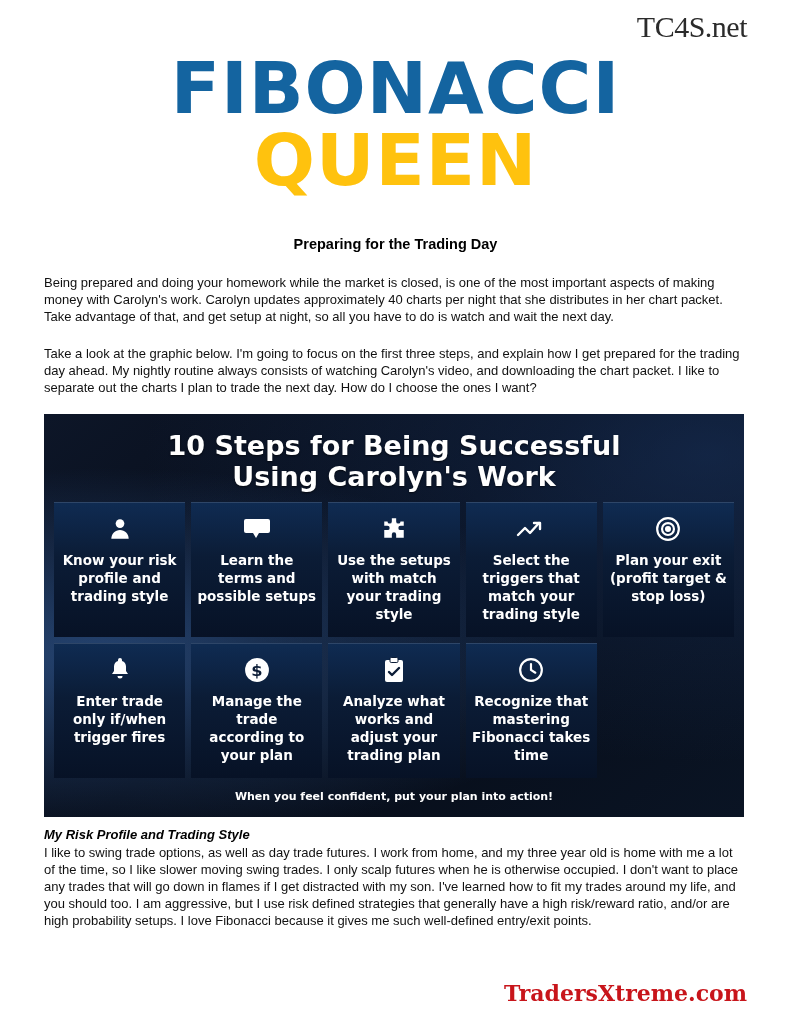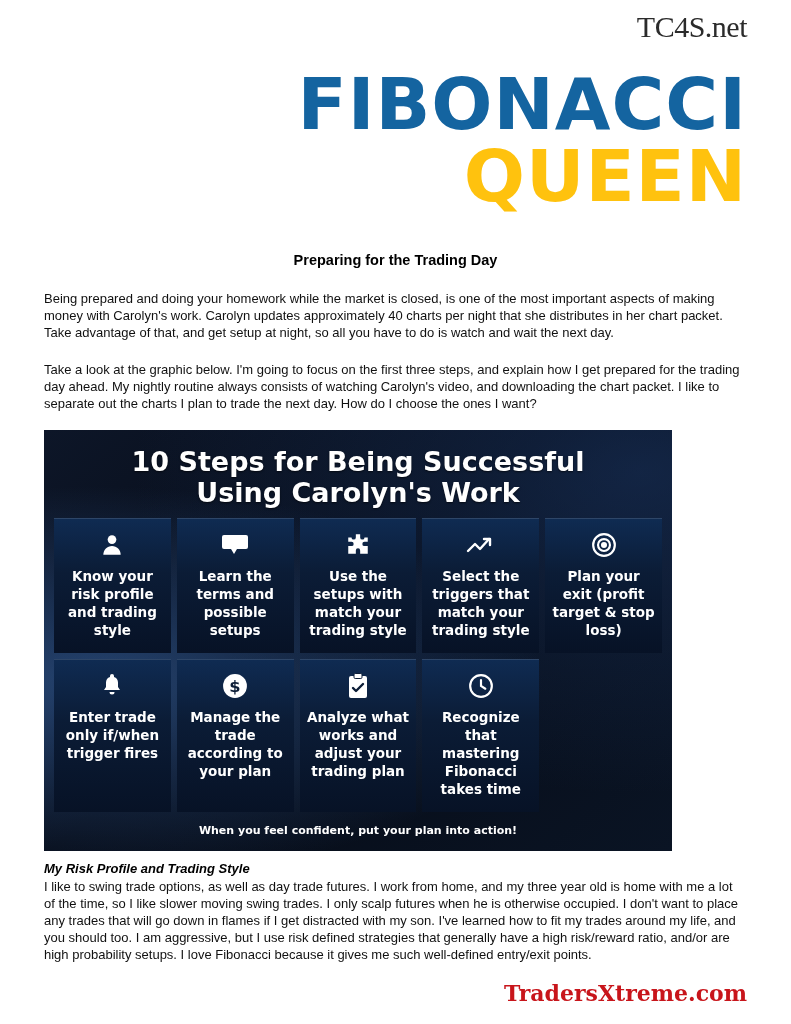--- a/index.html
+++ b/index.html
@@ -25,22 +25,22 @@
   .site-tag {
     text-align: right;
     font-family: "Liberation Serif", serif;
     font-weight: normal;
     font-size: 30px;
     color: #2b2b2b;
     padding-top: 10px;
     letter-spacing: -0.5px;
   }
   .masthead {
-    margin-top: 24px;
-    text-align: right;
+    margin-top: 8px;
+    text-align: center;
     line-height: 1;
   }
   .masthead .word {
     font-family: "DejaVu Sans", sans-serif;
     font-weight: bold;
     font-size: 72px;
     letter-spacing: 1px;
   }
   .masthead .fib { color: #1464a0; }
   .masthead .queen { color: #ffc20e; }
@@ -55,21 +55,21 @@
     font-size: 13px;
     line-height: 17px;
     margin: 22px 0 0 0;
     color: #111;
   }
   p.body-text.tight { margin-top: 20px; }
 
   
   .graphic {
     margin-top: 18px;
-    width: 628px;
+    width: 700px;
     background: #0a1020;
     background-image:
       radial-gradient(ellipse at 8% 60%, rgba(60,110,180,0.55) 0%, rgba(10,16,32,0) 55%),
       radial-gradient(ellipse at 95% 10%, rgba(30,60,110,0.5) 0%, rgba(10,16,32,0) 60%),
       linear-gradient(140deg, #0d1628 0%, #060b16 45%, #0a1424 100%);
     padding: 12px 10px 8px 10px;
     box-sizing: border-box;
     position: relative;
   }
   .graphic .g-title {

